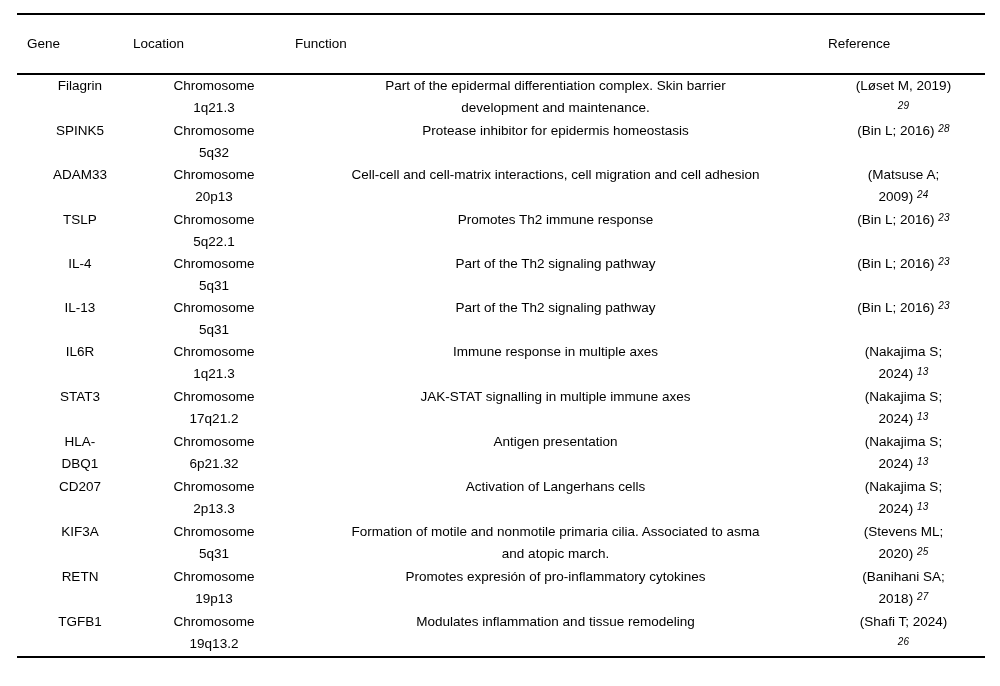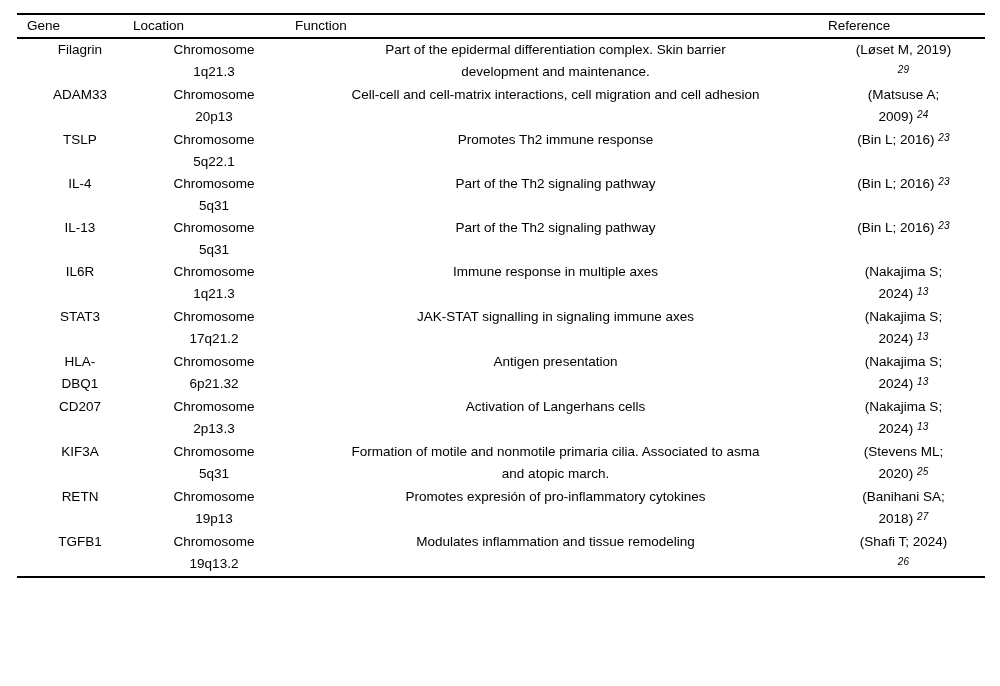--- a/index.html
+++ b/index.html
@@ -33,21 +33,21 @@
   col.c-gene      { width: 116px; }
   col.c-location  { width: 162px; }
   col.c-function  { width: 533px; }
   col.c-reference { width: 157px; }
 
   thead th {
     font-weight: normal;
     text-align: left;
     vertical-align: middle;
     border-bottom: 2px solid #000000;
-    padding: 0 0;
+    padding: 18px 0;
   }
   th.h-gene { padding-left: 10px; }
 
   tbody td {
     vertical-align: top;
     padding: 0;
     white-space: pre-line;
     text-align: center;
   }
   tbody tr { height: 44px; }
@@ -89,20 +89,29 @@
           <td class="cell-location">Chromosome
 1q21.3</td>
           <td class="cell-function">Part of the epidermal differentiation complex. Skin barrier
 development and maintenance.</td>
           <td class="cell-reference">
             <div class="ref-line">(Løset M, 2019)</div>
             <div class="ref-line"><span class="ref-sup">29</span></div>
           </td>
         </tr>
         <tr>
+          <td class="cell-gene">SPINK5</td>
+          <td class="cell-location">Chromosome
+5q32</td>
+          <td class="cell-function">Protease inhibitor for epidermis homeostasis</td>
+          <td class="cell-reference">
+            <div class="ref-line">(Bin L; 2016) <span class="ref-sup">28</span></div>
+          </td>
+        </tr>
+        <tr>
           <td class="cell-gene">ADAM33</td>
           <td class="cell-location">Chromosome
 20p13</td>
           <td class="cell-function">Cell-cell and cell-matrix interactions, cell migration and cell adhesion</td>
           <td class="cell-reference">
             <div class="ref-line">(Matsuse A;</div>
             <div class="ref-line">2009) <span class="ref-sup">24</span></div>
           </td>
         </tr>
         <tr>
@@ -139,21 +148,21 @@
           <td class="cell-function">Immune response in multiple axes</td>
           <td class="cell-reference">
             <div class="ref-line">(Nakajima S;</div>
             <div class="ref-line">2024) <span class="ref-sup">13</span></div>
           </td>
         </tr>
         <tr>
           <td class="cell-gene">STAT3</td>
           <td class="cell-location">Chromosome
 17q21.2</td>
-          <td class="cell-function">JAK-STAT signalling in signaling immune axes</td>
+          <td class="cell-function">JAK-STAT signalling in multiple immune axes</td>
           <td class="cell-reference">
             <div class="ref-line">(Nakajima S;</div>
             <div class="ref-line">2024) <span class="ref-sup">13</span></div>
           </td>
         </tr>
         <tr>
           <td class="cell-gene">HLA-
 DBQ1</td>
           <td class="cell-location">Chromosome
 6p21.32</td>

